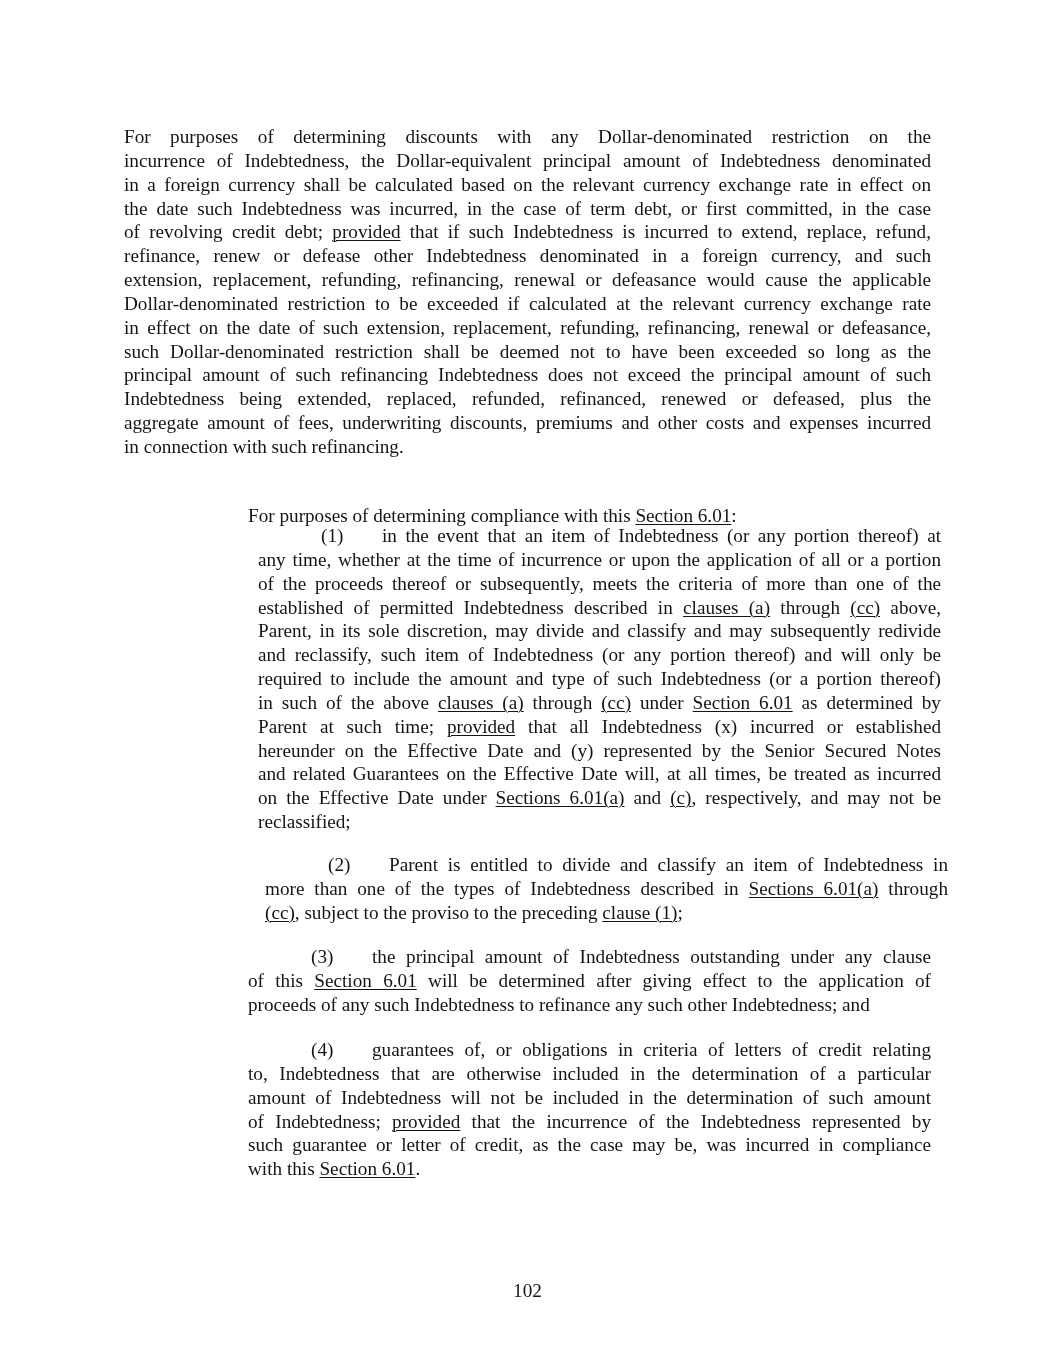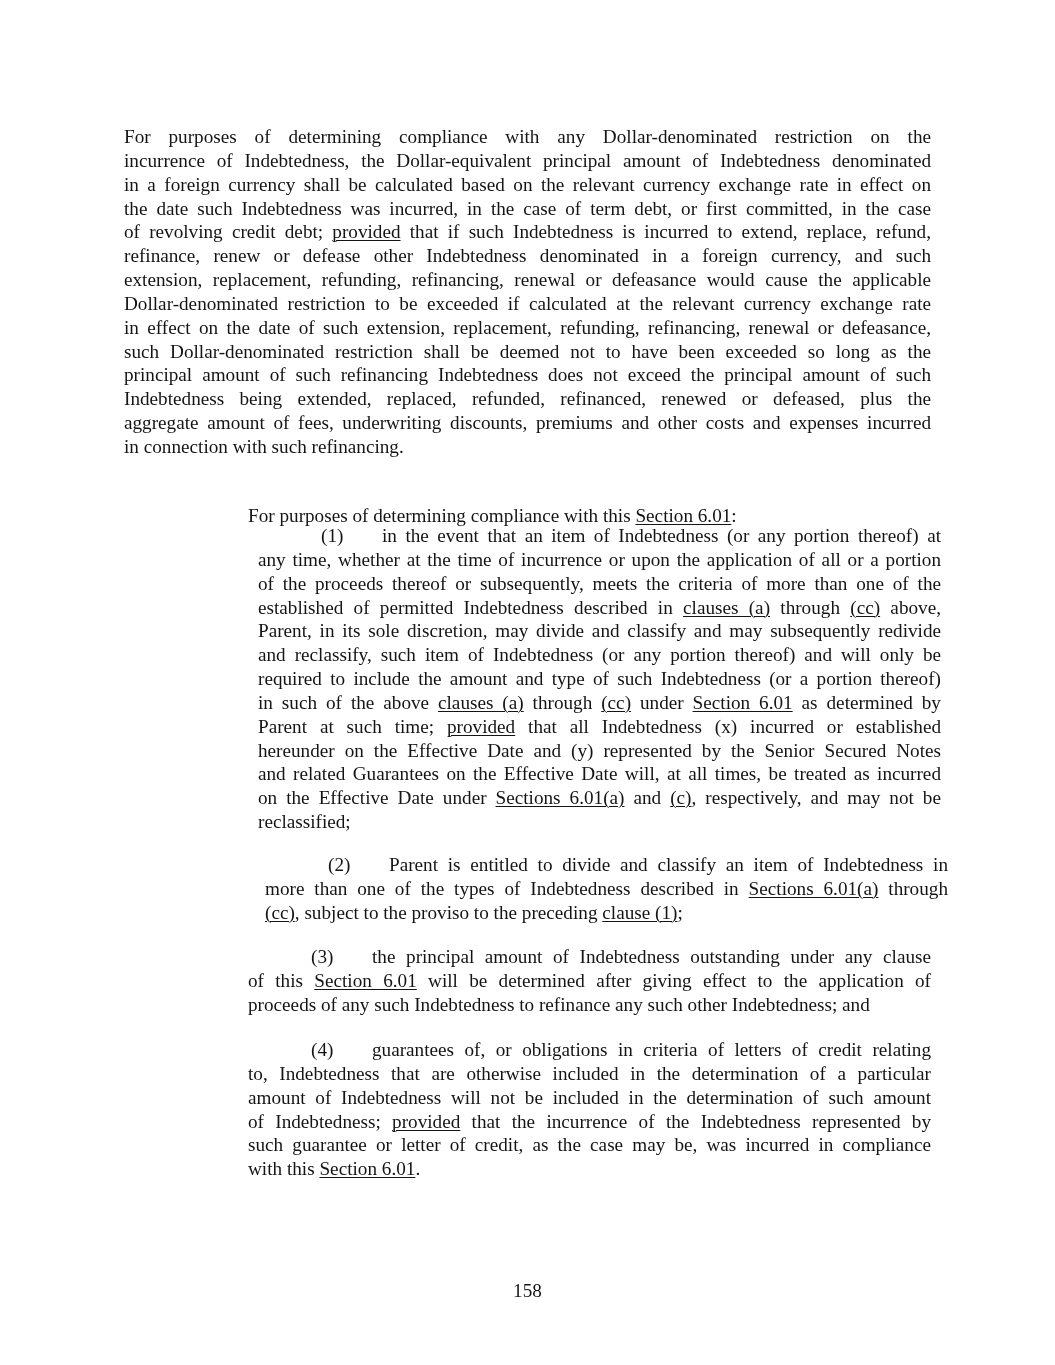--- a/index.html
+++ b/index.html
@@ -62,21 +62,21 @@
     top: 1280px;
     text-align: center;
     font-size: 19.2px;
   }
 </style>
 </head>
 <body>
 
 <div class="page">
   <div class="para" id="p-intro">
-      <span class="line"><span>For purposes of determining compliance with any Dollar-denominated restriction on the</span></span>
+      <span class="line"><span>For purposes of determining discounts with any Dollar-denominated restriction on the</span></span>
       <span class="line"><span>incurrence of Indebtedness, the Dollar-equivalent principal amount of Indebtedness denominated</span></span>
       <span class="line"><span>in a foreign currency shall be calculated based on the relevant currency exchange rate in effect on</span></span>
       <span class="line"><span>the date such Indebtedness was incurred, in the case of term debt, or first committed, in the case</span></span>
       <span class="line"><span>of revolving credit debt; </span><span class="u">provided</span><span> that if such Indebtedness is incurred to extend, replace, refund,</span></span>
       <span class="line"><span>refinance, renew or defease other Indebtedness denominated in a foreign currency, and such</span></span>
       <span class="line"><span>extension, replacement, refunding, refinancing, renewal or defeasance would cause the applicable</span></span>
       <span class="line"><span>Dollar-denominated restriction to be exceeded if calculated at the relevant currency exchange rate</span></span>
       <span class="line"><span>in effect on the date of such extension, replacement, refunding, refinancing, renewal or defeasance,</span></span>
       <span class="line"><span>such Dollar-denominated restriction shall be deemed not to have been exceeded so long as the</span></span>
       <span class="line"><span>principal amount of such refinancing Indebtedness does not exceed the principal amount of such</span></span>
@@ -113,14 +113,14 @@
       <span class="line last"><span>proceeds of any such Indebtedness to refinance any such other Indebtedness; and</span></span>
     </div>
   <div class="para" id="p-c4">
       <span class="line"><span class="num">(4)</span><span>guarantees of, or obligations in criteria of letters of credit relating</span></span>
       <span class="line"><span>to, Indebtedness that are otherwise included in the determination of a particular</span></span>
       <span class="line"><span>amount of Indebtedness will not be included in the determination of such amount</span></span>
       <span class="line"><span>of Indebtedness; </span><span class="u">provided</span><span> that the incurrence of the Indebtedness represented by</span></span>
       <span class="line"><span>such guarantee or letter of credit, as the case may be, was incurred in compliance</span></span>
       <span class="line last"><span>with this </span><span class="u">Section 6.01</span><span>.</span></span>
     </div>
-  <div id="page-number">158</div>
+  <div id="page-number">102</div>
 </div>
 
 </body></html>

